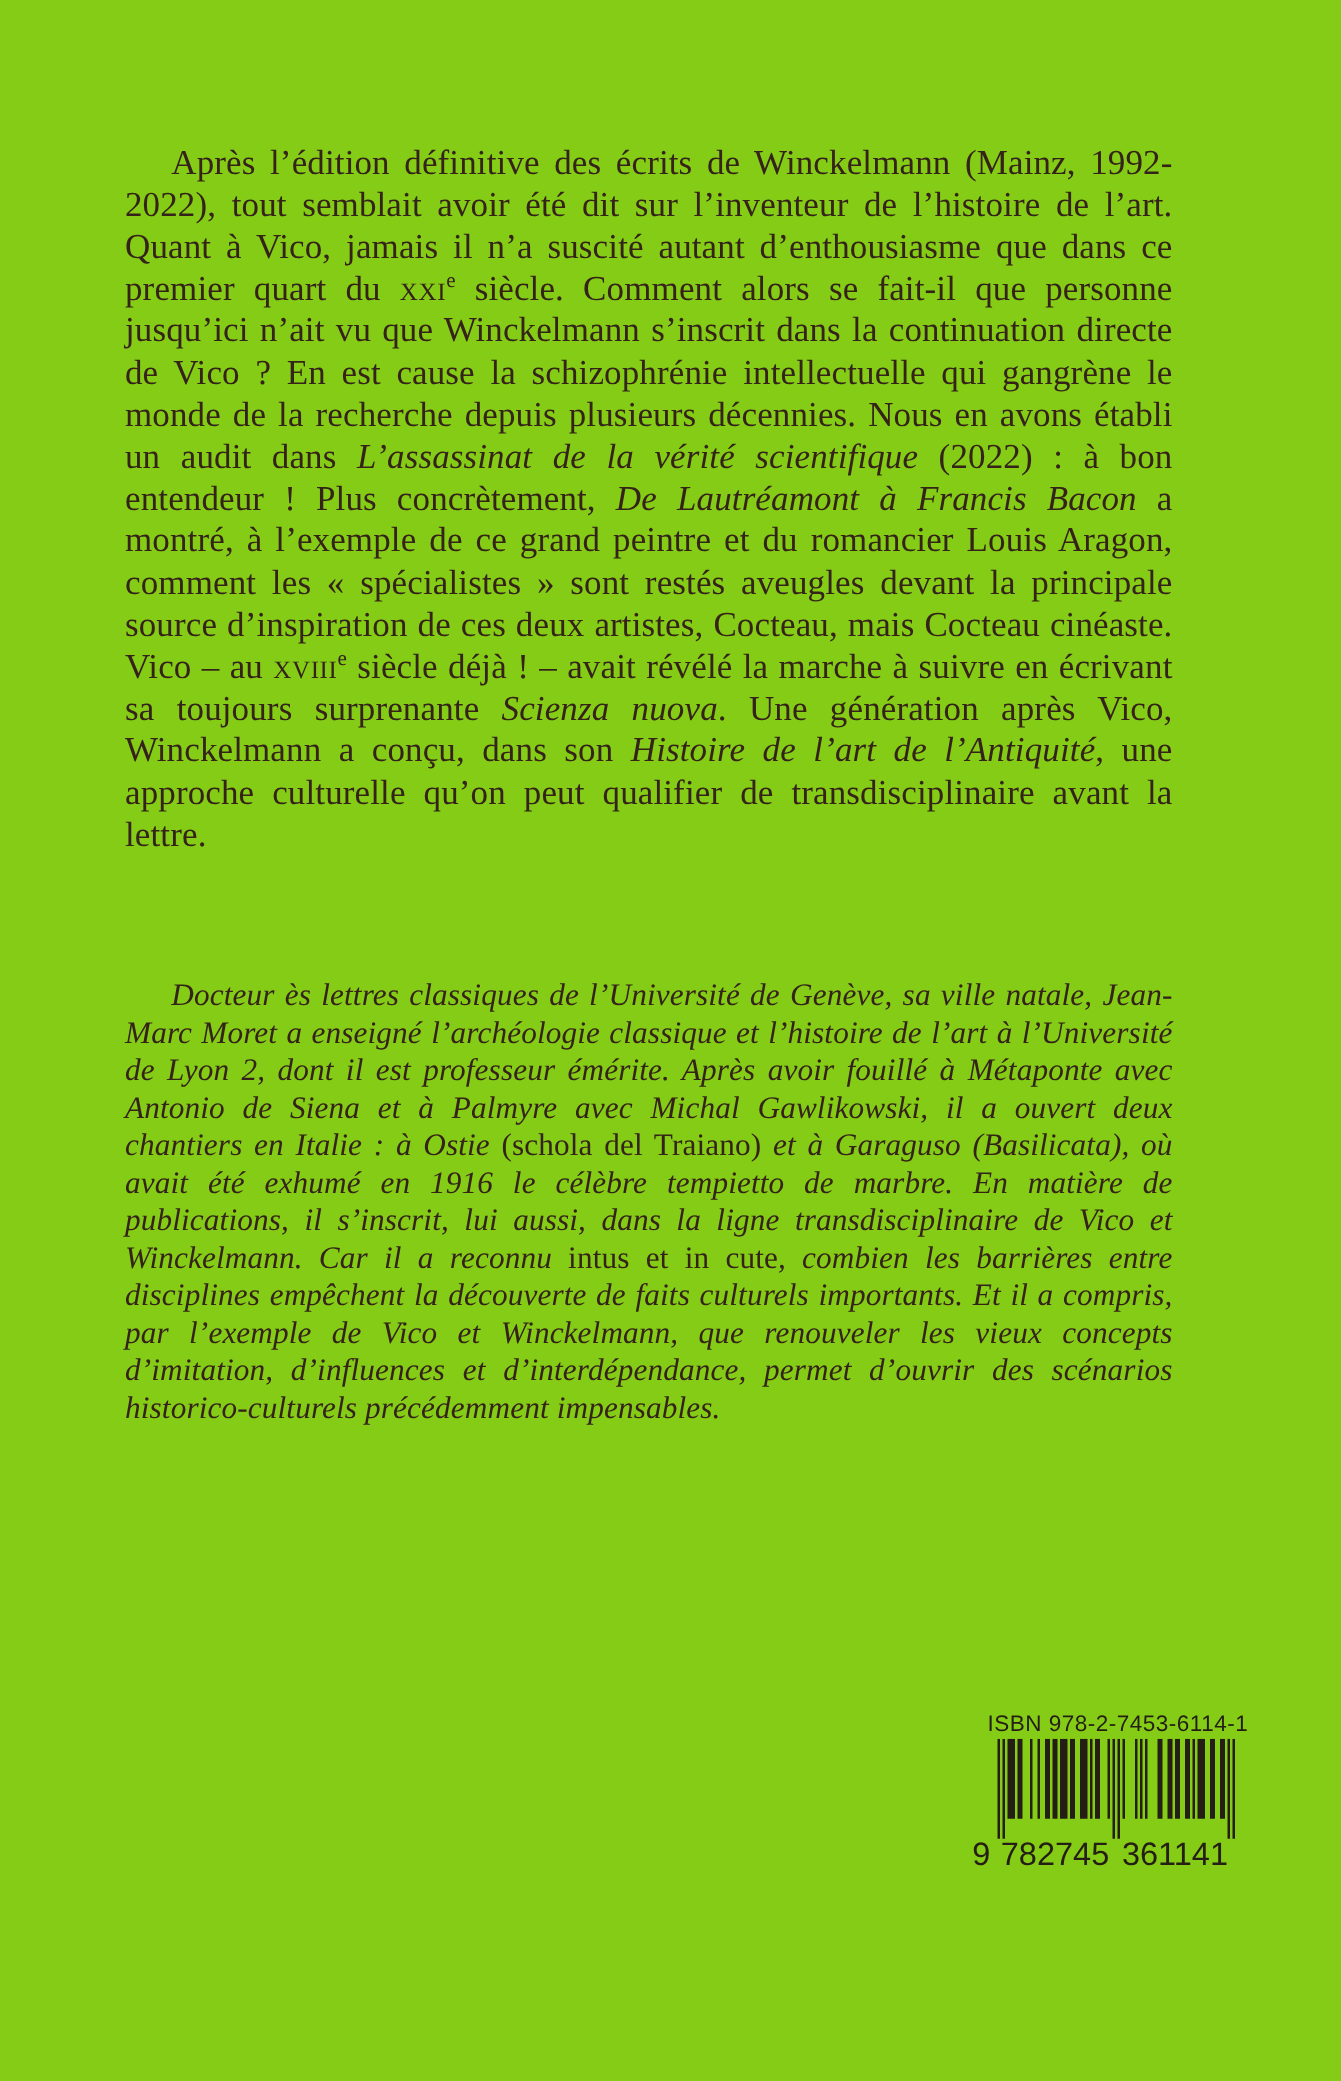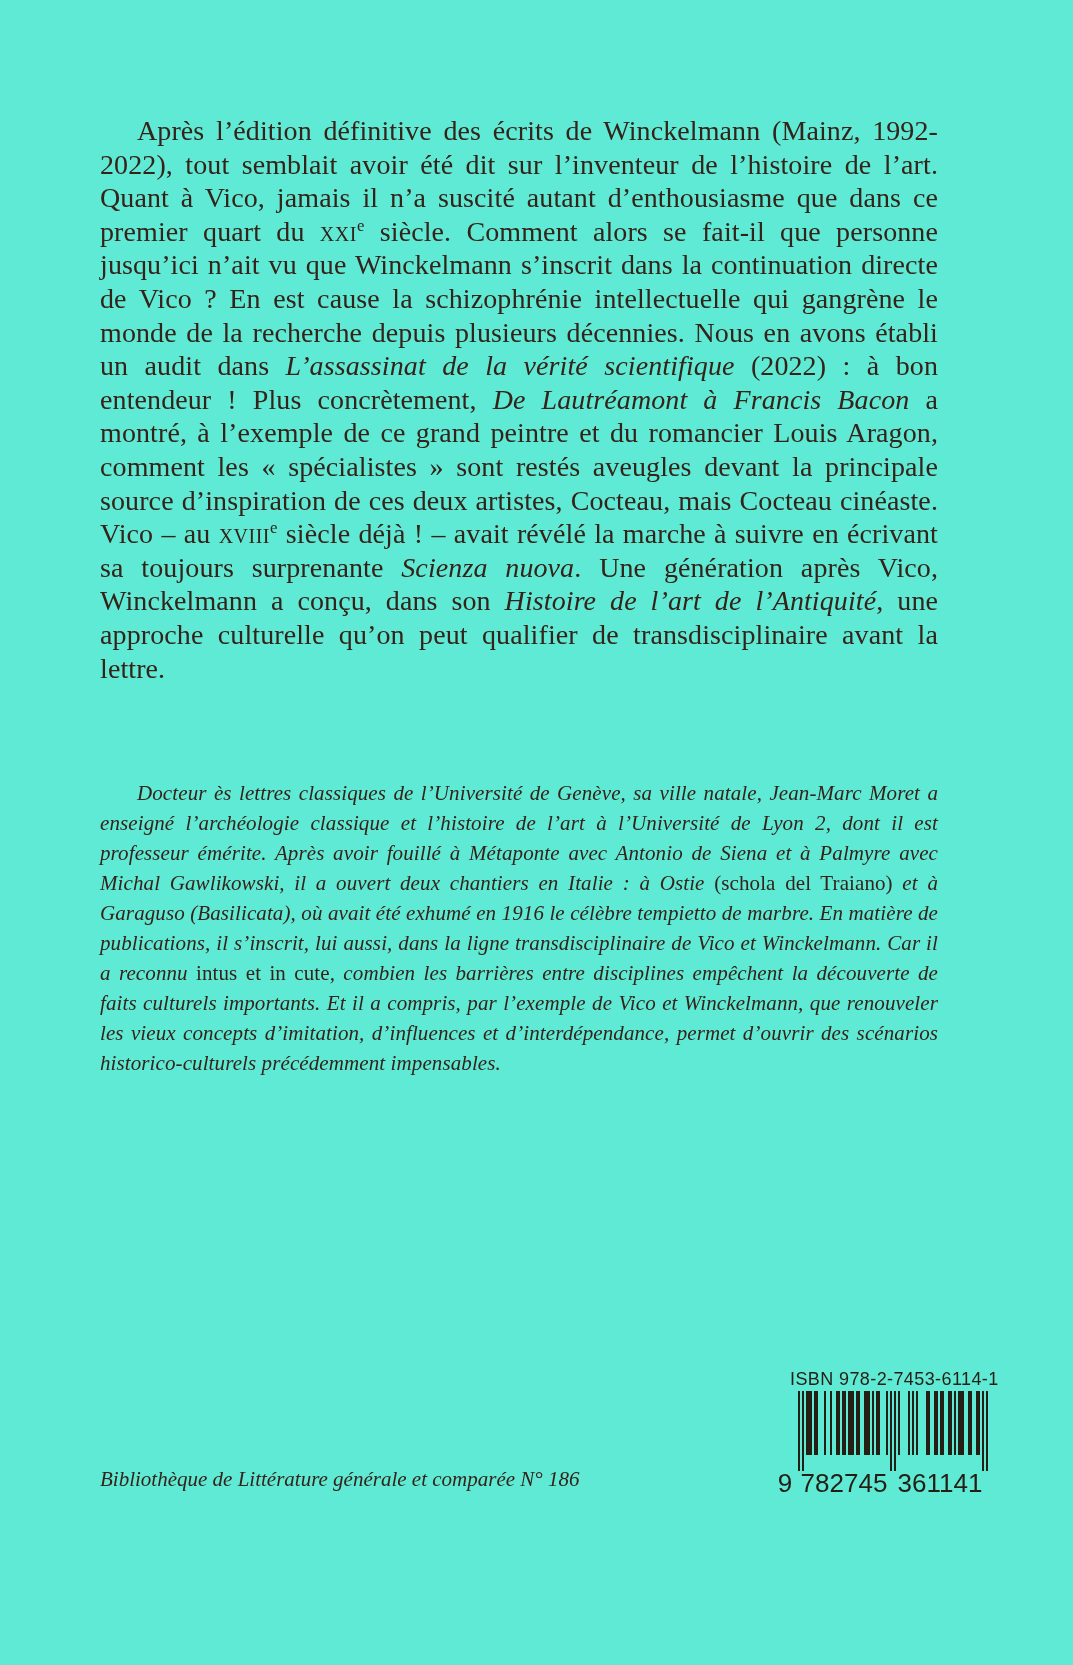--- a/index.html
+++ b/index.html
@@ -24,21 +24,21 @@
     text-align: justify;
     text-indent: 37px;
     letter-spacing: 0.1px;
   }
 
   .bio {
     position: absolute;
     left: 100px;
     top: 757px;
     width: 838px;
-    font-size: 21px;
+    font-size: 25px;
     line-height: 30px;
     text-align: justify;
     text-indent: 37px;
     font-style: italic;
     letter-spacing: 0.1px;
   }
 
   .seg-roman { font-style: normal; }
   .seg-italic { font-style: italic; }
   .seg-smallcaps { font-style: normal; font-variant: small-caps; letter-spacing: 0.5px; }
@@ -72,27 +72,26 @@
   }
   .barcode-svg text {
     font-family: "Liberation Sans", "DejaVu Sans", sans-serif;
     font-size: 26px;
     fill: #251e14;
   }
 </style>
 </head>
 <body>
 
-<div class="cover" style="background: #5eead4; color: rgb(53, 35, 26);">
+<div class="cover" style="background: #84cc16; color: rgb(53, 35, 26);">
 
   <p class="blurb"><span class="seg-roman">Après l’édition définitive des écrits de Winckelmann (Mainz, 1992-2022), tout semblait avoir été dit sur l’inventeur de l’histoire de l’art. Quant à Vico, jamais il n’a suscité autant d’enthousiasme que dans ce premier quart du </span><span class="seg-smallcaps">xxi</span><span class="seg-superscript">e</span><span class="seg-roman"> siècle. Comment alors se fait-il que personne jusqu’ici n’ait vu que Winckelmann s’inscrit dans la continuation directe de Vico ? En est cause la schizophrénie intellectuelle qui gangrène le monde de la recherche depuis plusieurs décennies. Nous en avons établi un audit dans </span><span class="seg-italic">L’assassinat de la vérité scientifique</span><span class="seg-roman"> (2022) : à bon entendeur ! Plus concrètement, </span><span class="seg-italic">De Lautréamont à Francis Bacon</span><span class="seg-roman"> a montré, à l’exemple de ce grand peintre et du romancier Louis Aragon, comment les « spécialistes » sont restés aveugles devant la principale source d’inspiration de ces deux artistes, Cocteau, mais Cocteau cinéaste. Vico – au </span><span class="seg-smallcaps">xviii</span><span class="seg-superscript">e</span><span class="seg-roman"> siècle déjà ! – avait révélé la marche à suivre en écrivant sa toujours surprenante </span><span class="seg-italic">Scienza nuova</span><span class="seg-roman">. Une génération après Vico, Winckelmann a conçu, dans son </span><span class="seg-italic">Histoire de l’art de l’Antiquité</span><span class="seg-roman">, une approche culturelle qu’on peut qualifier de transdisciplinaire avant la lettre.</span></p>
 
   <p class="bio"><span class="seg-italic">Docteur ès lettres classiques de l’Université de Genève, sa ville natale, Jean-Marc Moret a enseigné l’archéologie classique et l’histoire de l’art à l’Université de Lyon 2, dont il est professeur émérite. Après avoir fouillé à Métaponte avec Antonio de Siena et à Palmyre avec Michal Gawlikowski, il a ouvert deux chantiers en Italie : à Ostie </span><span class="seg-roman">(schola del Traiano)</span><span class="seg-italic"> et à Garaguso (Basilicata), où avait été exhumé en 1916 le célèbre tempietto de marbre. En matière de publications, il s’inscrit, lui aussi, dans la ligne transdisciplinaire de Vico et Winckelmann. Car il a reconnu </span><span class="seg-roman">intus et in cute</span><span class="seg-italic">, combien les barrières entre disciplines empêchent la découverte de faits culturels importants. Et il a compris, par l’exemple de Vico et Winckelmann, que renouveler les vieux concepts d’imitation, d’influences et d’interdépendance, permet d’ouvrir des scénarios historico-culturels précédemment impensables.</span></p>
 
-  <div class="series-line">Bibliothèque de Littérature générale et comparée N° 186</div>
 
   <div class="isbn-label">ISBN 978-2-7453-6114-1</div>
 
   <svg class="barcode-svg" width="216" height="104" viewBox="-26 0 216 104" xmlns="http://www.w3.org/2000/svg">
     <g id="barcode-bars">
         <rect x="0" y="0" width="2" height="80" fill="#251e14"></rect>
         <rect x="4" y="0" width="2" height="80" fill="#251e14"></rect>
         <rect x="8" y="0" width="6" height="64" fill="#251e14"></rect>
         <rect x="16" y="0" width="4" height="64" fill="#251e14"></rect>
         <rect x="26" y="0" width="2" height="64" fill="#251e14"></rect>

